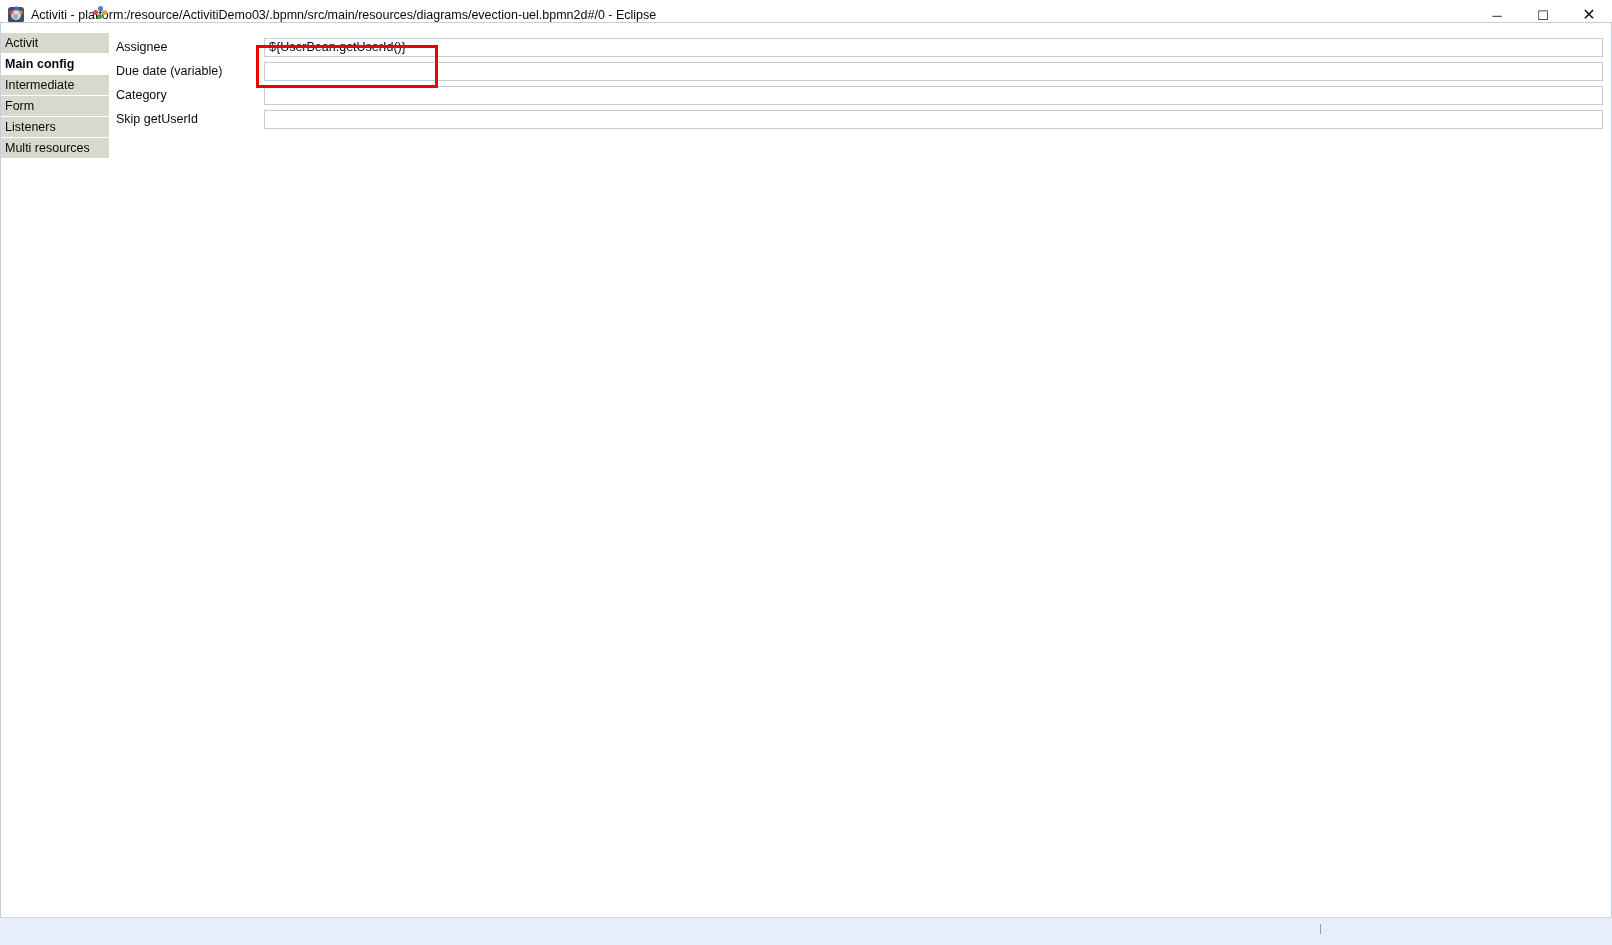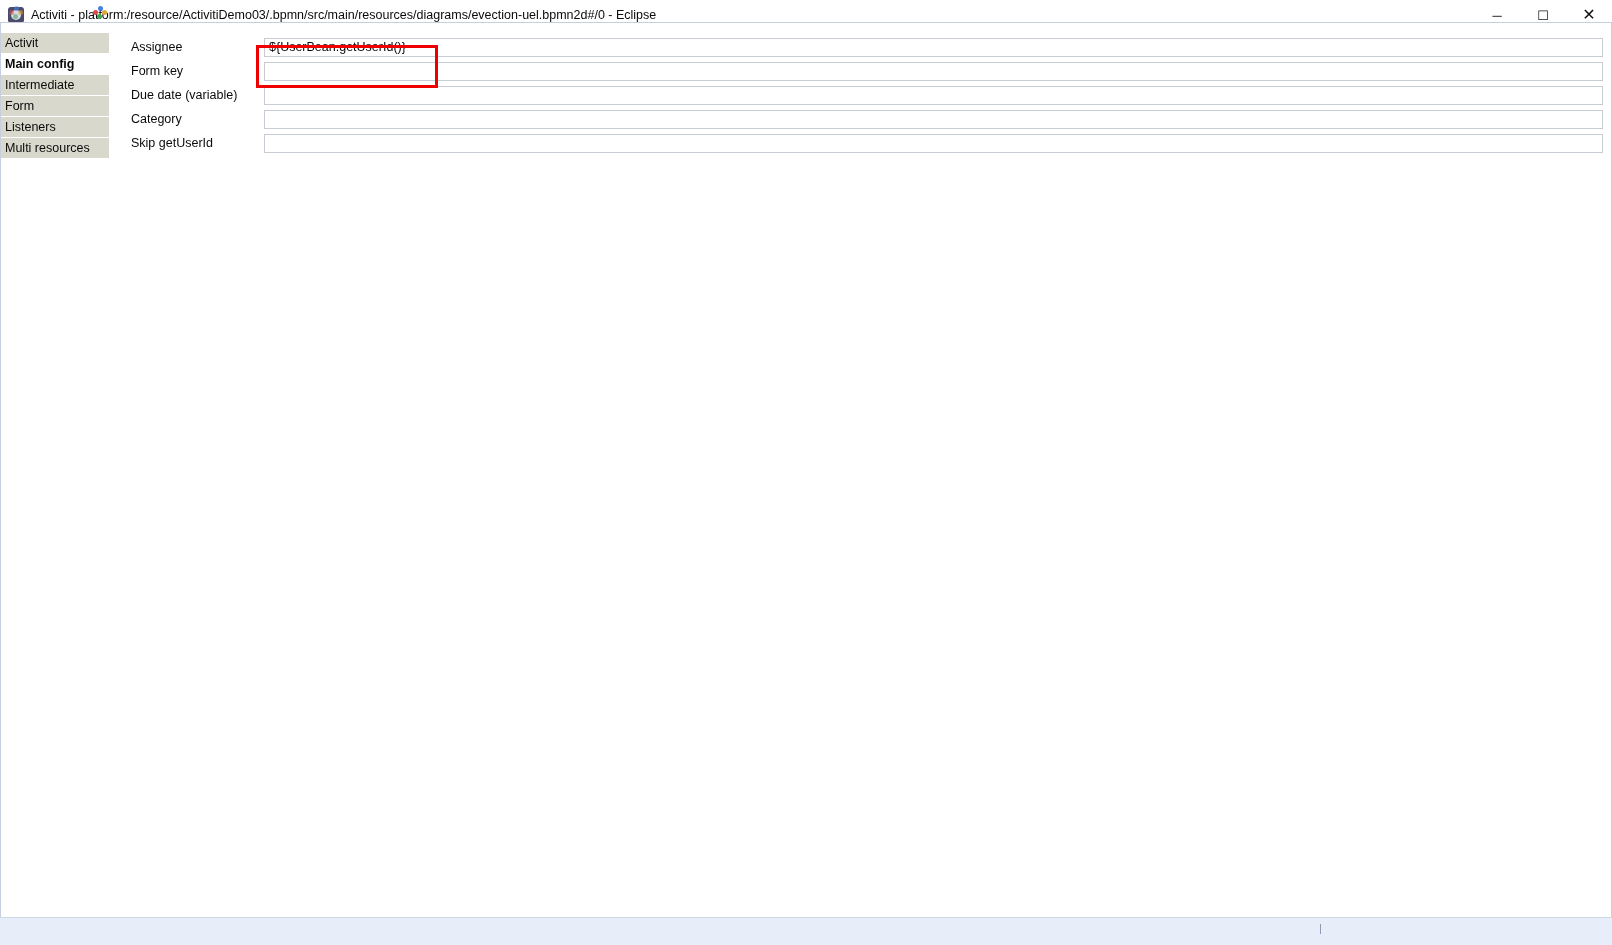--- a/index.html
+++ b/index.html
@@ -222,21 +222,21 @@
   .prop-tools { margin-left:auto; display:flex; align-items:center; gap:9px; padding-right:8px; }
   .pt-ico { width:13px; height:12px; position:relative; }
   .prop-body { position: absolute; left: 0; top: 22px; right: 0; bottom: 0;
                background: #fff; border: 1px solid #c6cfdd; display: flex; }
   .prop-sidebar { width: 108px; background: #fff; padding-top: 10px; flex: 0 0 auto; }
   .ps-item { height: 20px; display: flex; align-items: center; padding-left: 4px;
              font-size: 12.5px; color: #0a0a0a; background: #d8d8cc; margin-bottom: 1px; }
   .ps-item.active { font-weight: bold; background: #fff; }
   .prop-form { flex: 1 1 auto; padding-top: 12px; }
   .p-row { height: 24px; display: flex; align-items: center; }
-  .p-label { width: 155px; padding-left: 22px; font-size: 12.5px; color: #0a0a0a;
+  .p-label { width: 155px; padding-left: 7px; font-size: 12.5px; color: #0a0a0a;
              white-space: nowrap; flex: 0 0 auto; }
   .p-input { flex: 1 1 auto; height: 19px; background: #fff; border: 1px solid #c8ccd4;
              font-size: 12.5px; color: #0a0a0a; display: flex; align-items: center;
              padding-left: 4px; margin-right: 8px; }
   .redbox { position: absolute; left: 255px; top: 22px; width: 182px; height: 43px;
             border: 3px solid #ee0000; pointer-events: none; }
 
   .statusbar { position: absolute; left: 0; bottom: 0; width: 1612px; height: 28px;
                background: #e8eef9; border-top: 1px solid #ccd7e8; }
   .status-grip { position: absolute; left: 1320px; top: 6px; width: 1px; height: 10px; background: #8d9cb0; }
@@ -807,24 +807,20 @@
           <span>Multi resources</span>
         </div>
       </div>
 
       <div class="prop-form">
         <div class="p-row">
           <span class="p-label">Assignee</span>
           <span class="p-input">${UserBean.getUserId()}</span>
         </div>
         <div class="p-row">
-          <span class="p-label">Form key</span>
-          <span class="p-input"></span>
-        </div>
-        <div class="p-row">
           <span class="p-label">Due date (variable)</span>
           <span class="p-input"></span>
         </div>
         <div class="p-row">
           <span class="p-label">Category</span>
           <span class="p-input"></span>
         </div>
         <div class="p-row">
           <span class="p-label">Skip getUserId</span>
           <span class="p-input"></span>

